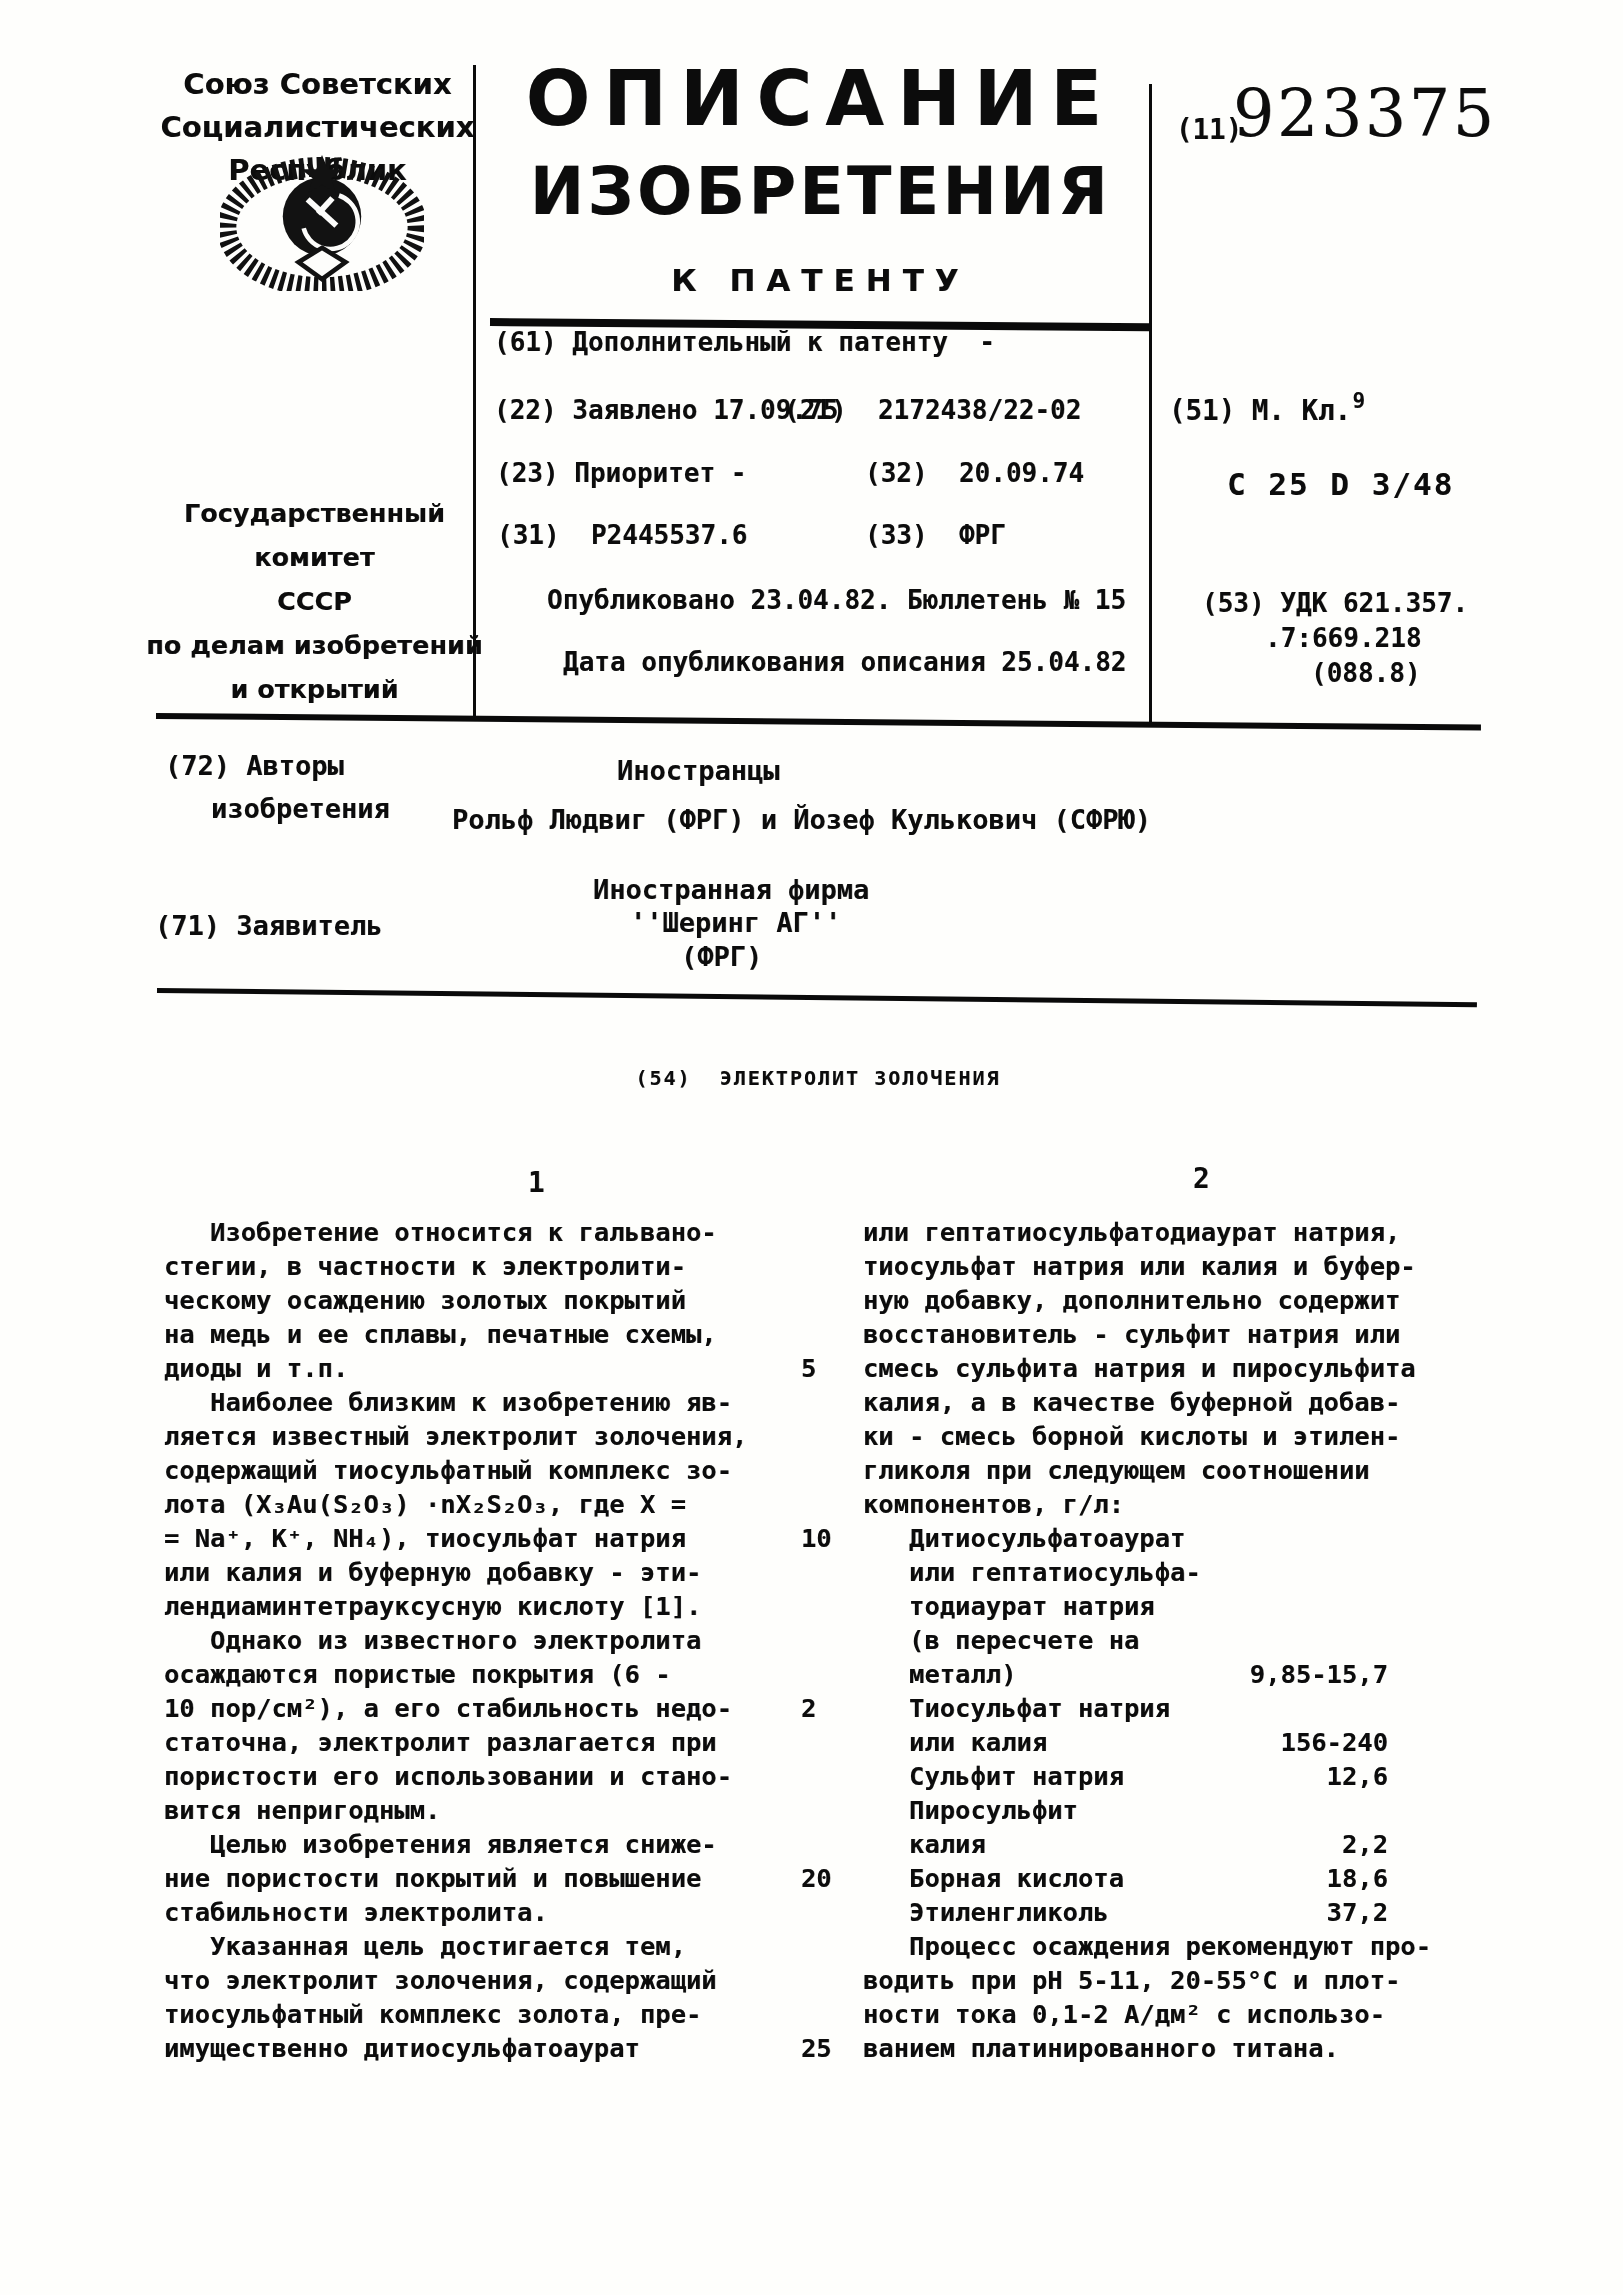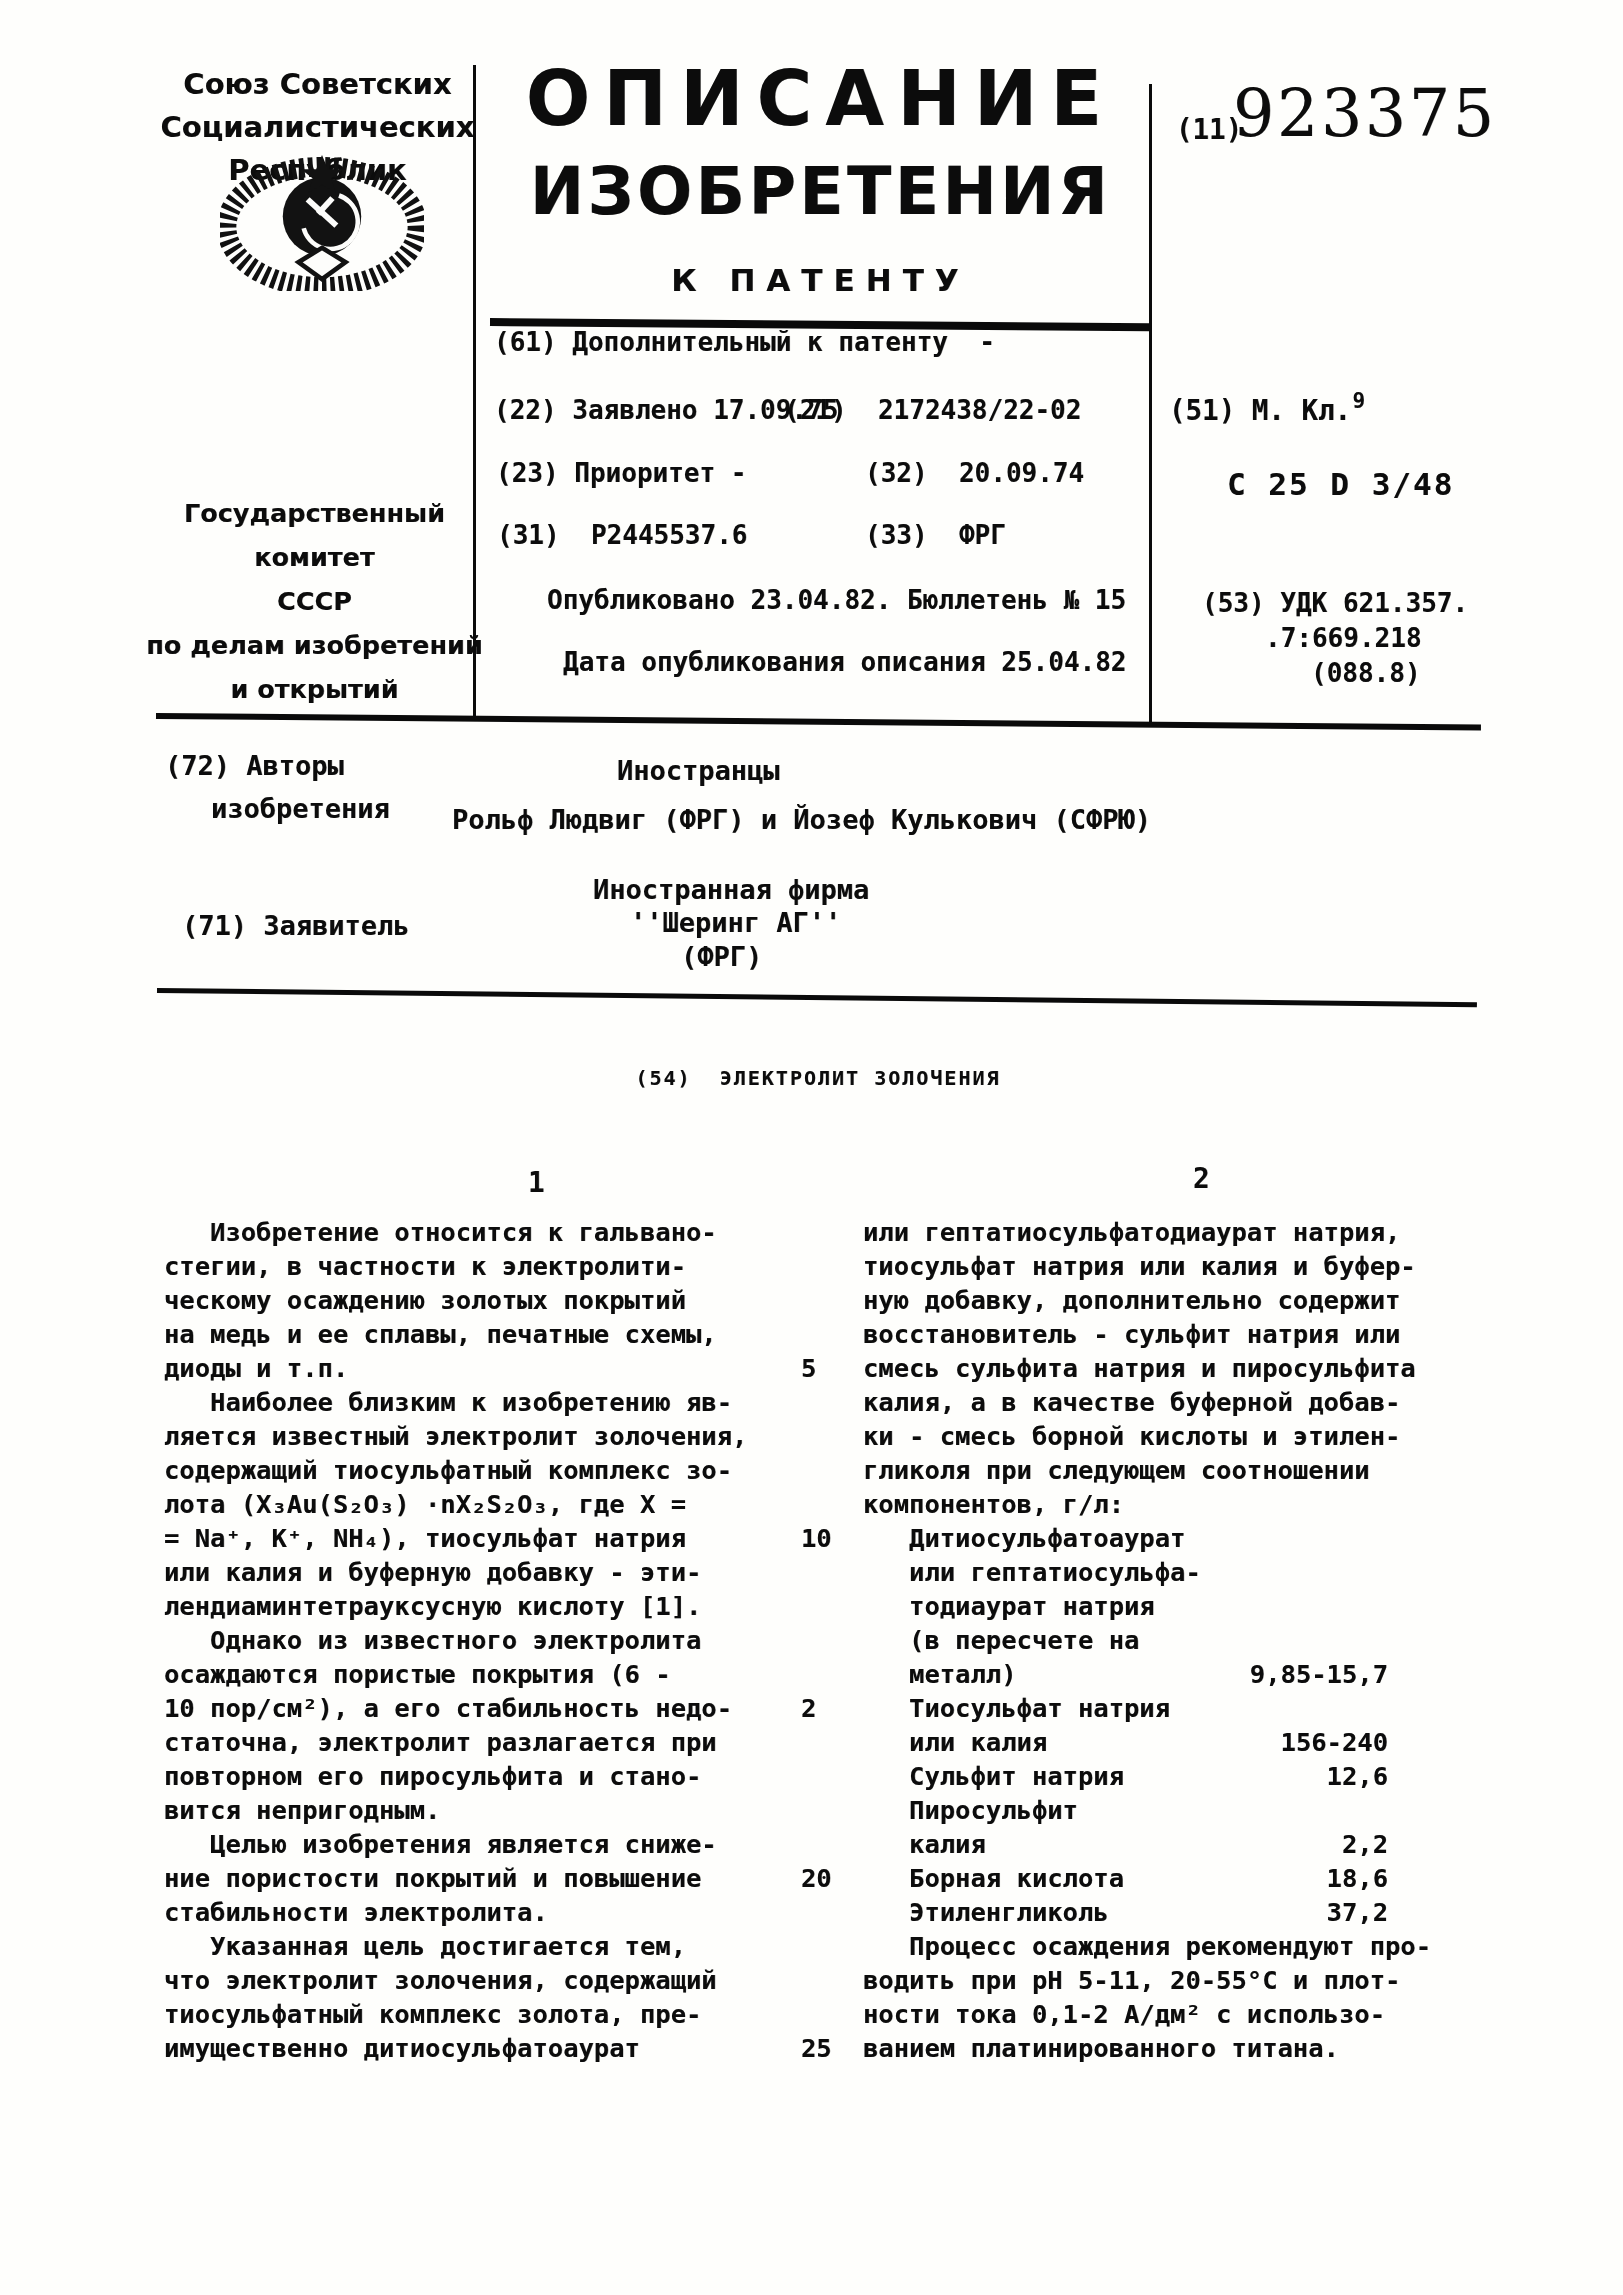--- a/index.html
+++ b/index.html
@@ -47,21 +47,21 @@
   .ipc{left:1227px;top:466px;font-size:31px;font-weight:bold;letter-spacing:2px;white-space:pre;}
   .udc{left:1202px;top:586px;font-size:26px;line-height:35px;font-weight:bold;}
   .udc .u2{margin-left:63px;} .udc .u3{margin-left:109px;}
 
   
   .lab{font-size:27px;font-weight:bold;white-space:pre;}
   .a72a{left:165px;top:750px;} .a72b{left:211px;top:793px;}
   .forn{left:617px;top:755px;}
   .names{left:452px;top:804px;}
   .firm1{left:593px;top:874px;}
-  .a71{left:182px;top:910px;}
+  .a71{left:155px;top:910px;}
   .firm2{left:630px;top:907px;}
   .firm3{left:681px;top:941px;}
 
   .title54{left:157px;top:1066px;width:1322px;font-size:20px;font-weight:bold;
            letter-spacing:2px;white-space:pre;}
 
   
   .colnum{font-size:27.5px;font-weight:bold;}
   .cn1{left:528px;top:1166px;} .cn2{left:1193px;top:1162px;}
   .col{position:absolute;top:1215px;}
@@ -155,21 +155,21 @@
       <div class="bl">ляется известный электролит золочения,</div>
       <div class="bl">содержащий тиосульфатный комплекс зо-</div>
       <div class="bl">лота (X₃Au(S₂O₃) ·nX₂S₂O₃, где X =</div>
       <div class="bl">= Na⁺, K⁺, NH₄), тиосульфат натрия</div>
       <div class="bl">или калия и буферную добавку - эти-</div>
       <div class="bl">лендиаминтетрауксусную кислоту [1].</div>
       <div class="bl">   Однако из известного электролита</div>
       <div class="bl">осаждаются пористые покрытия (6 -</div>
       <div class="bl">10 пор/см²), а его стабильность недо-</div>
       <div class="bl">статочна, электролит разлагается при</div>
-      <div class="bl">повторном его пиросульфита и стано-</div>
+      <div class="bl">пористости его использовании и стано-</div>
       <div class="bl">вится непригодным.</div>
       <div class="bl">   Целью изобретения является сниже-</div>
       <div class="bl">ние пористости покрытий и повышение</div>
       <div class="bl">стабильности электролита.</div>
       <div class="bl">   Указанная цель достигается тем,</div>
       <div class="bl">что электролит золочения, содержащий</div>
       <div class="bl">тиосульфатный комплекс золота, пре-</div>
       <div class="bl">имущественно дитиосульфатоаурат</div>
     </div>
   <div class="col colR ink" id="colR">

